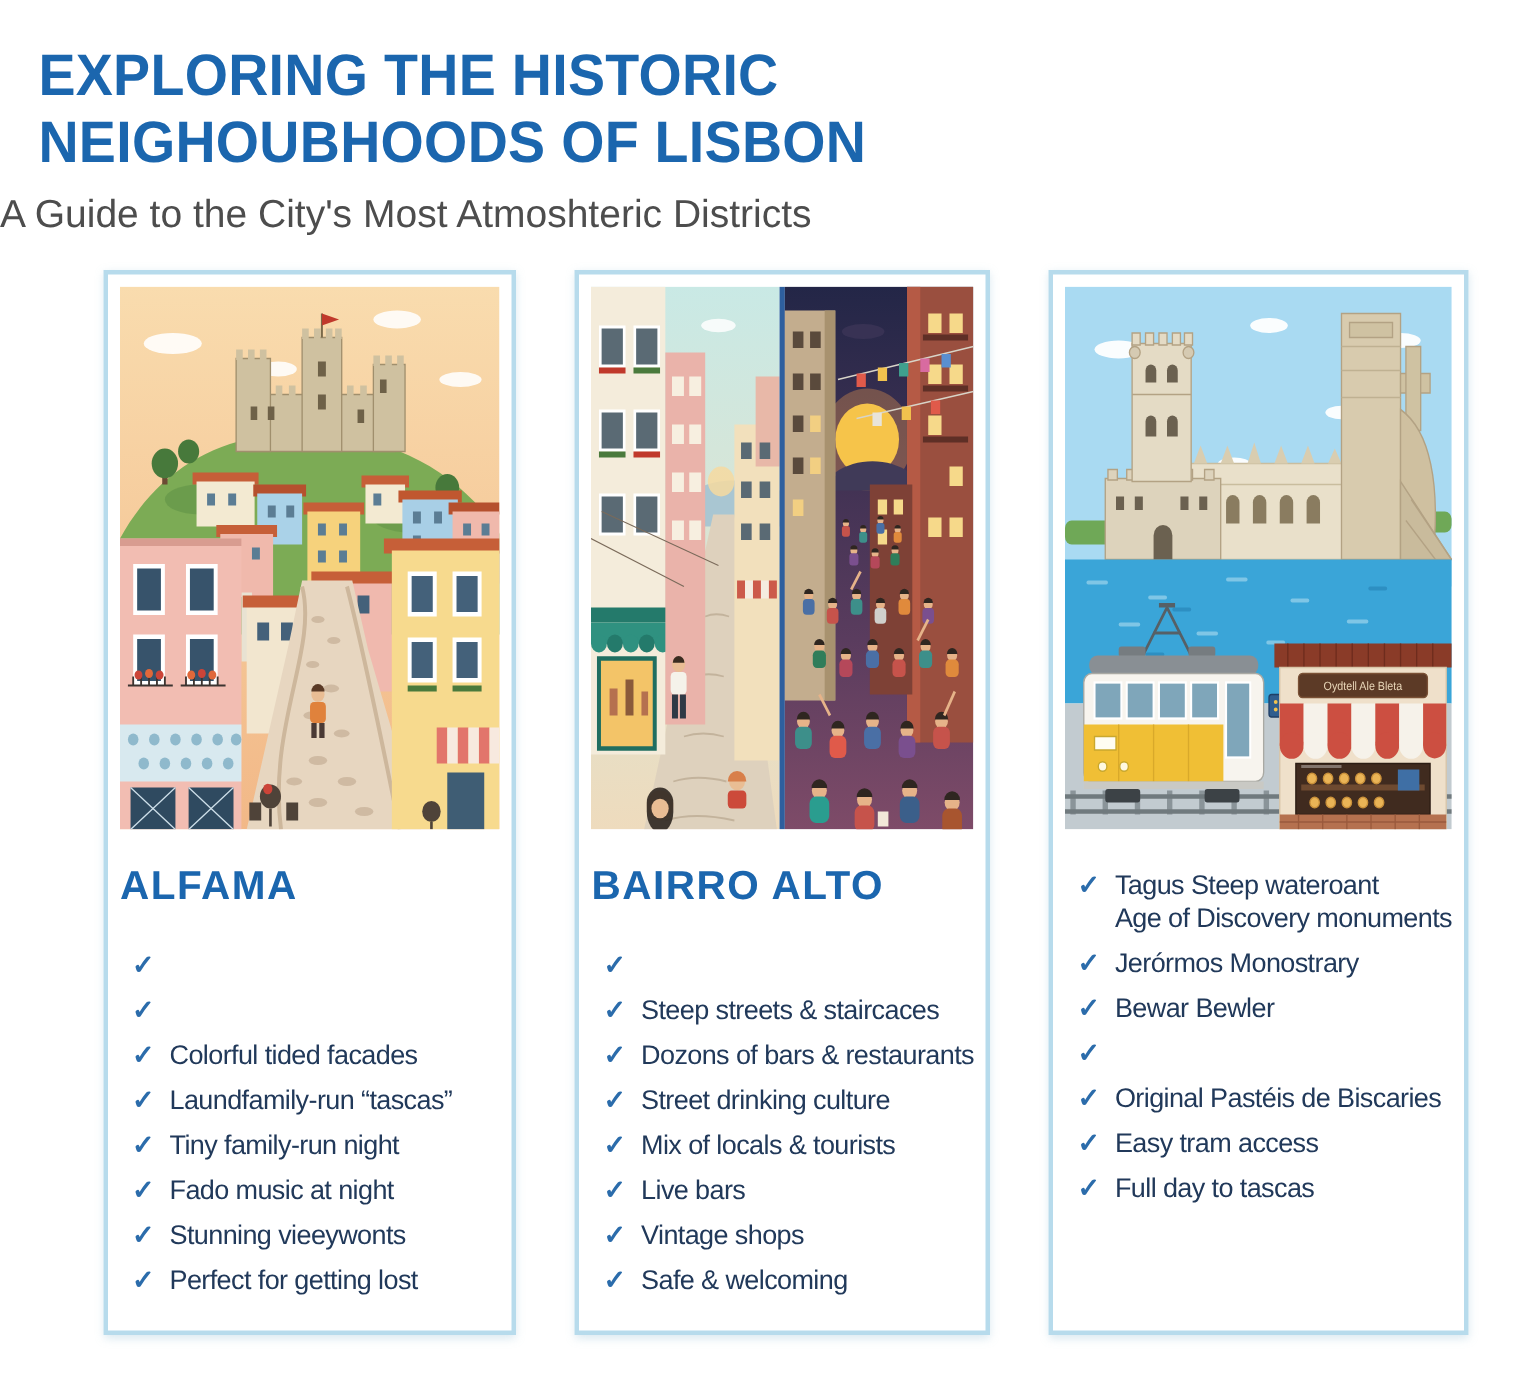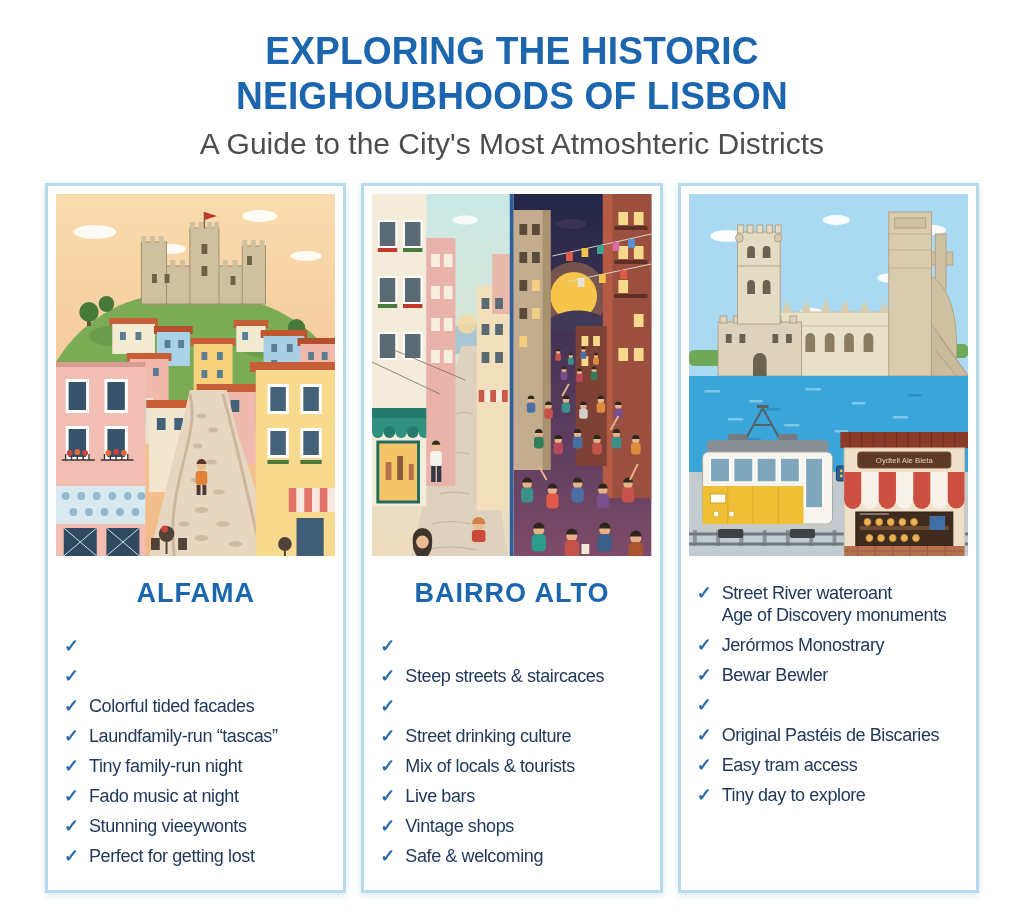--- a/index.html
+++ b/index.html
@@ -1,35 +1,36 @@
 <!DOCTYPE html>
 <html><head>
 <meta charset="utf-8">
 <style>
   html,body{margin:0;padding:0;}
   body{
     width:1024px;height:924px;background:#ffffff;overflow:hidden;position:relative;
     font-family:"Liberation Sans", sans-serif;
   }
-  .header{text-align:center;padding-top:28px;}
+  .header{padding-top:28px;}
   .title{
     color:#1b66ae;font-size:39px;font-weight:800;line-height:1.16;letter-spacing:.2px;
     transform:scaleX(.95);transform-origin:center;
   }
-  .subtitle{color:#4d4d4d;font-size:30px;font-weight:500;margin-top:9px;}
+  .subtitle{color:#4d4d4d;font-size:26px;font-weight:500;margin-top:9px;}
   .cards{display:flex;gap:15px;padding:0 45px;margin-top:22px;}
   .card{
     flex:1;box-sizing:border-box;height:710px;background:#fff;
     border:3px solid #b7dbec;box-shadow:0 2px 6px rgba(140,185,210,.35);
     padding:8px 8px 0 8px;
+    margin-left:24px;
   }
   .illus{display:block;width:100%;height:362px;overflow:hidden;}
   .illus svg{display:block;width:100%;height:100%;}
   .col-title{
-    margin:22px 0 0 0;text-align:center;color:#1b66ae;
+    margin:22px 0 0 0;color:#1b66ae;
     font-size:27px;font-weight:800;letter-spacing:1px;
   }
   .features{list-style:none;margin:27px 0 0 0;padding:0 0 0 8px;}
   .features li{
     display:flex;gap:7px;align-items:flex-start;white-space:nowrap;
     color:#21395a;font-size:18px;font-weight:500;letter-spacing:-.4px;
     line-height:1.22;margin-bottom:8px;
   }
   .check{color:#2b6cab;font-weight:700;flex:0 0 18px;}
   .li-text{display:inline-block;}
@@ -547,20 +548,21 @@
     <ul class="features">
       <li>
           <span class="check">✓</span>
         </li>
       <li>
           <span class="check">✓</span>
           <span class="li-text">Steep streets &amp; staircaces</span>
         </li>
       <li>
           <span class="check">✓</span>
+          <span class="li-text">Dozons of bars &amp; restaurants</span>
         </li>
       <li>
           <span class="check">✓</span>
           <span class="li-text">Street drinking culture</span>
         </li>
       <li>
           <span class="check">✓</span>
           <span class="li-text">Mix of locals &amp; tourists</span>
         </li>
       <li>
@@ -797,21 +799,21 @@
               <line x1="264" y1="352" x2="264" y2="362"></line>
               <line x1="160" y1="357" x2="284" y2="357"></line>
             </g>
         </g>
       </svg>
     </div>
     <ul class="features">
       <li>
         <span class="check">✓</span>
         <span class="li-text">
-          <span>Street River wateroant</span><br>
+          <span>Tagus Steep wateroant</span><br>
           <span>Age of Discovery monuments</span>
         </span>
       </li>
       <li>
           <span class="check">✓</span>
           <span class="li-text">Jerórmos Monostrary</span>
         </li>
       <li>
           <span class="check">✓</span>
           <span class="li-text">Bewar Bewler</span>
@@ -822,18 +824,18 @@
       <li>
           <span class="check">✓</span>
           <span class="li-text">Original Pastéis de Biscaries</span>
         </li>
       <li>
           <span class="check">✓</span>
           <span class="li-text">Easy tram access</span>
         </li>
       <li>
           <span class="check">✓</span>
-          <span class="li-text">Tiny day to explore</span>
+          <span class="li-text">Full day to tascas</span>
         </li>
     </ul>
   </div>
 
 </div>
 
 </body></html>

